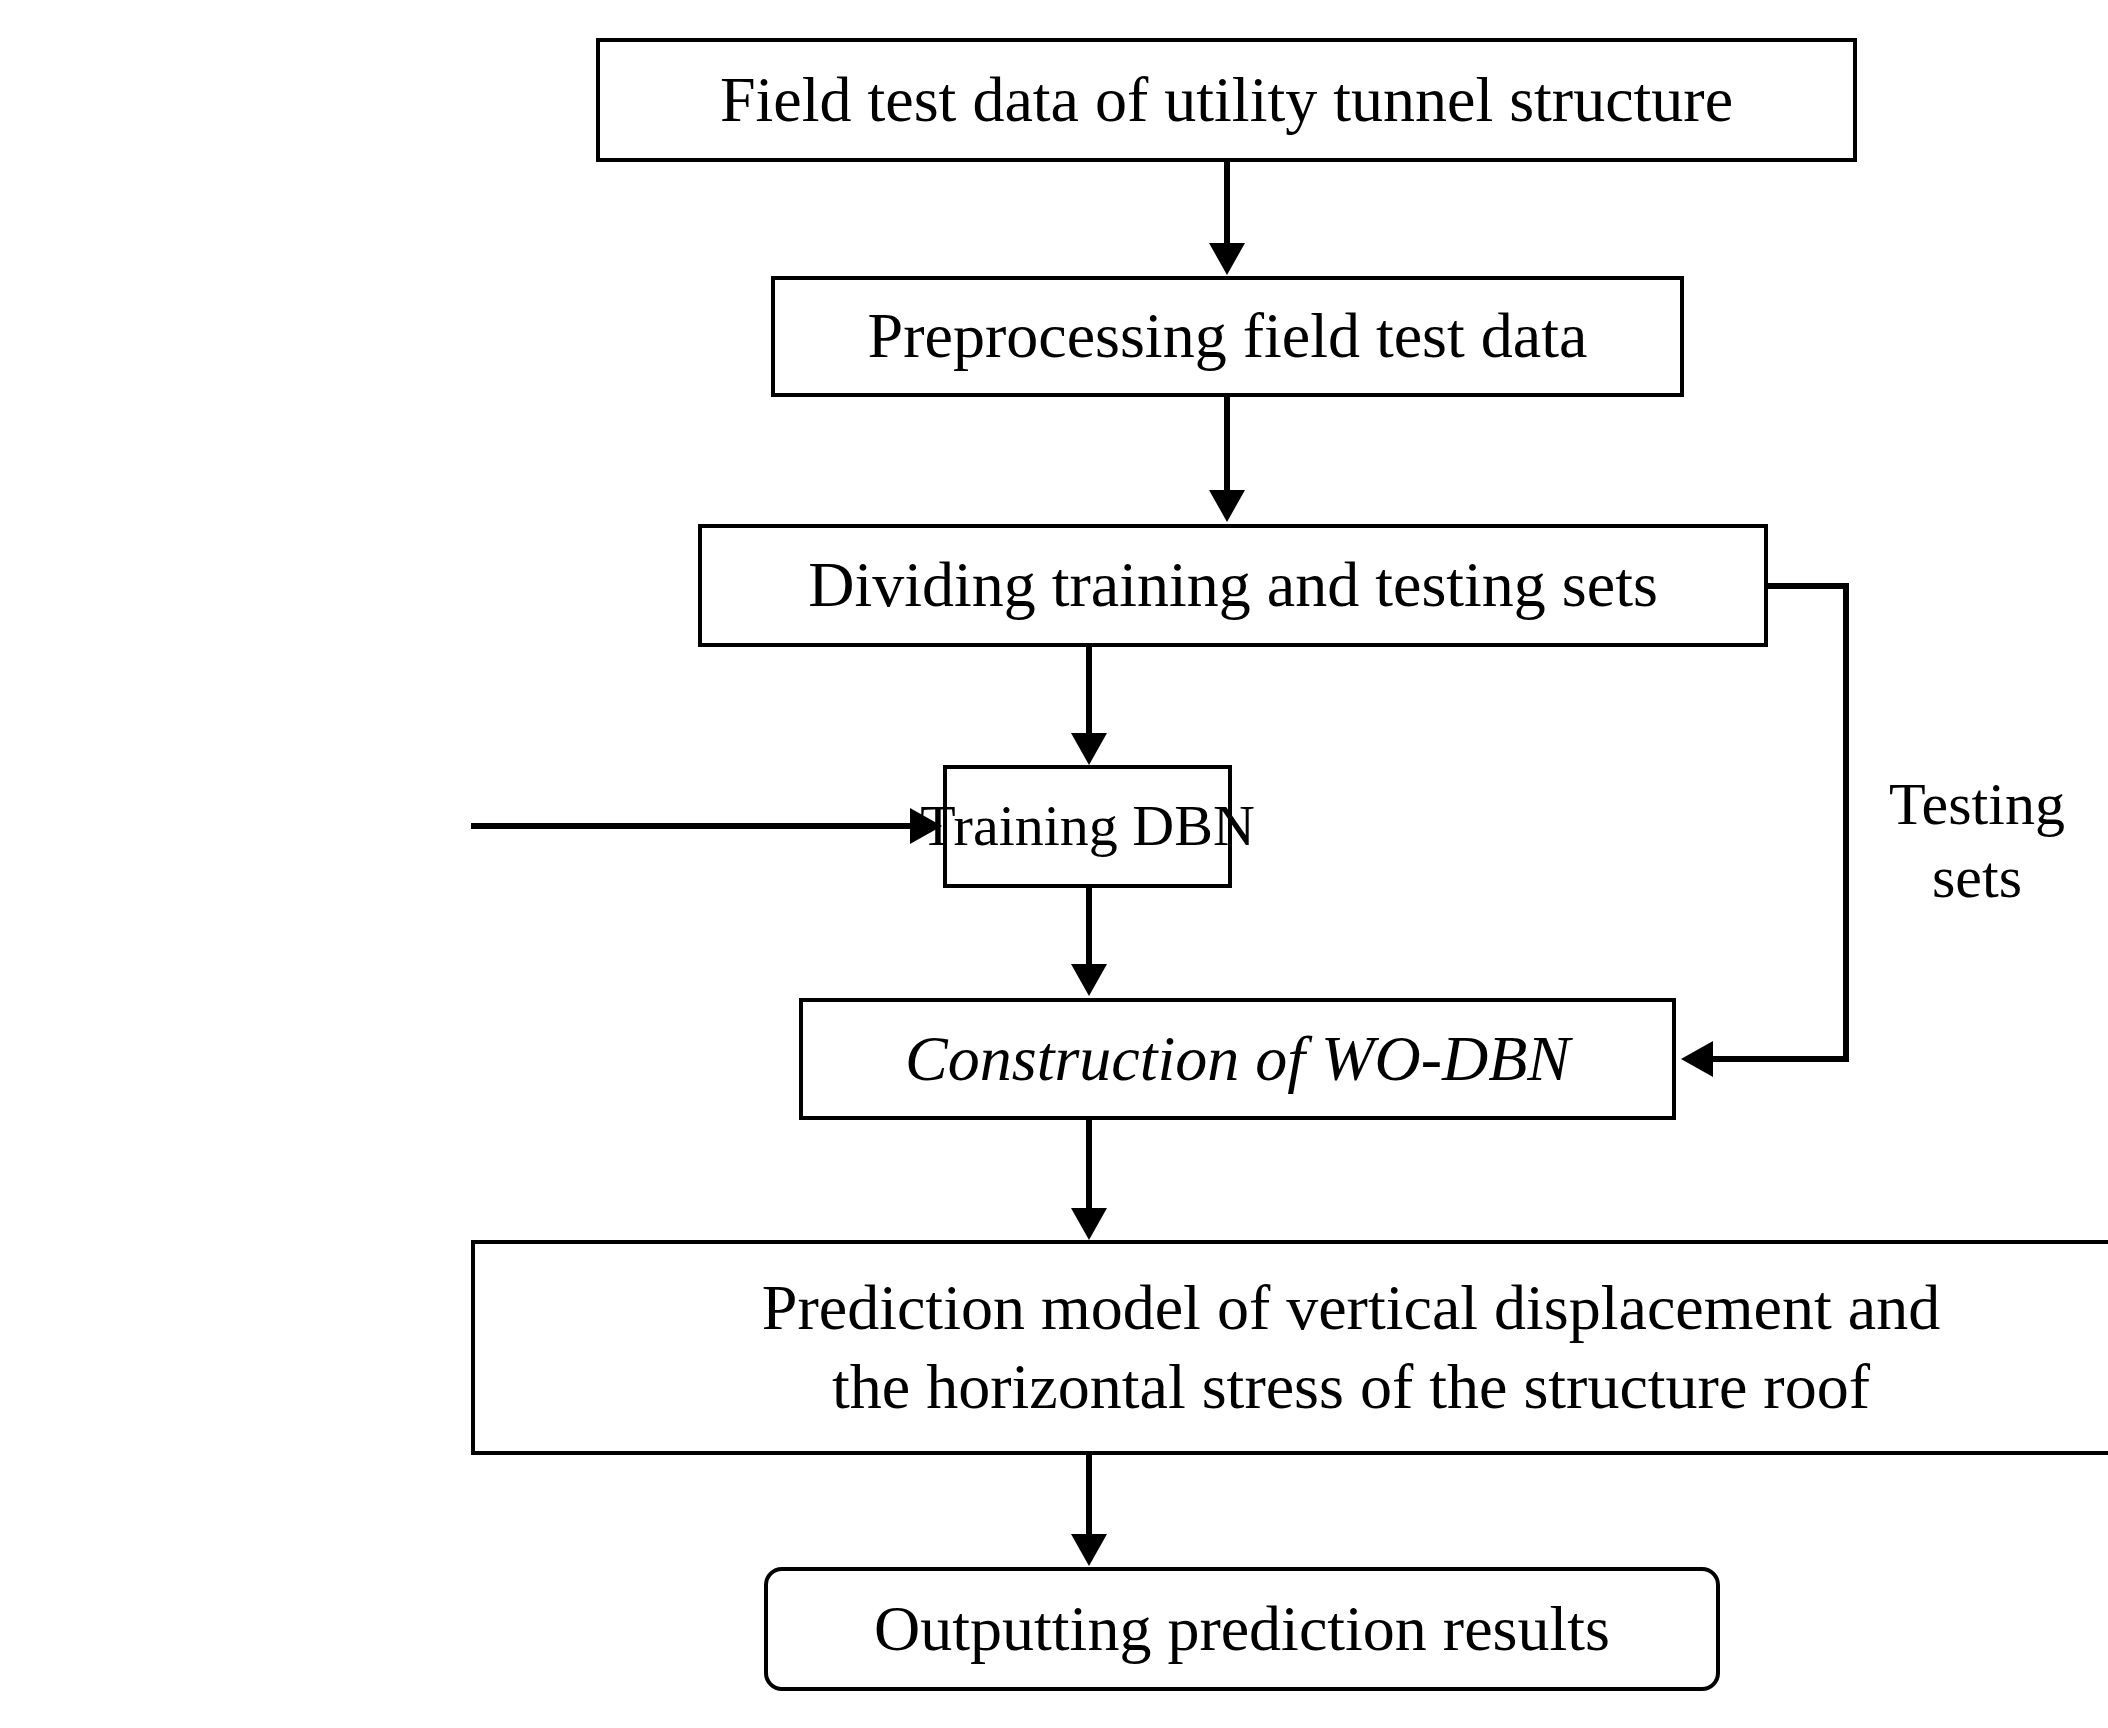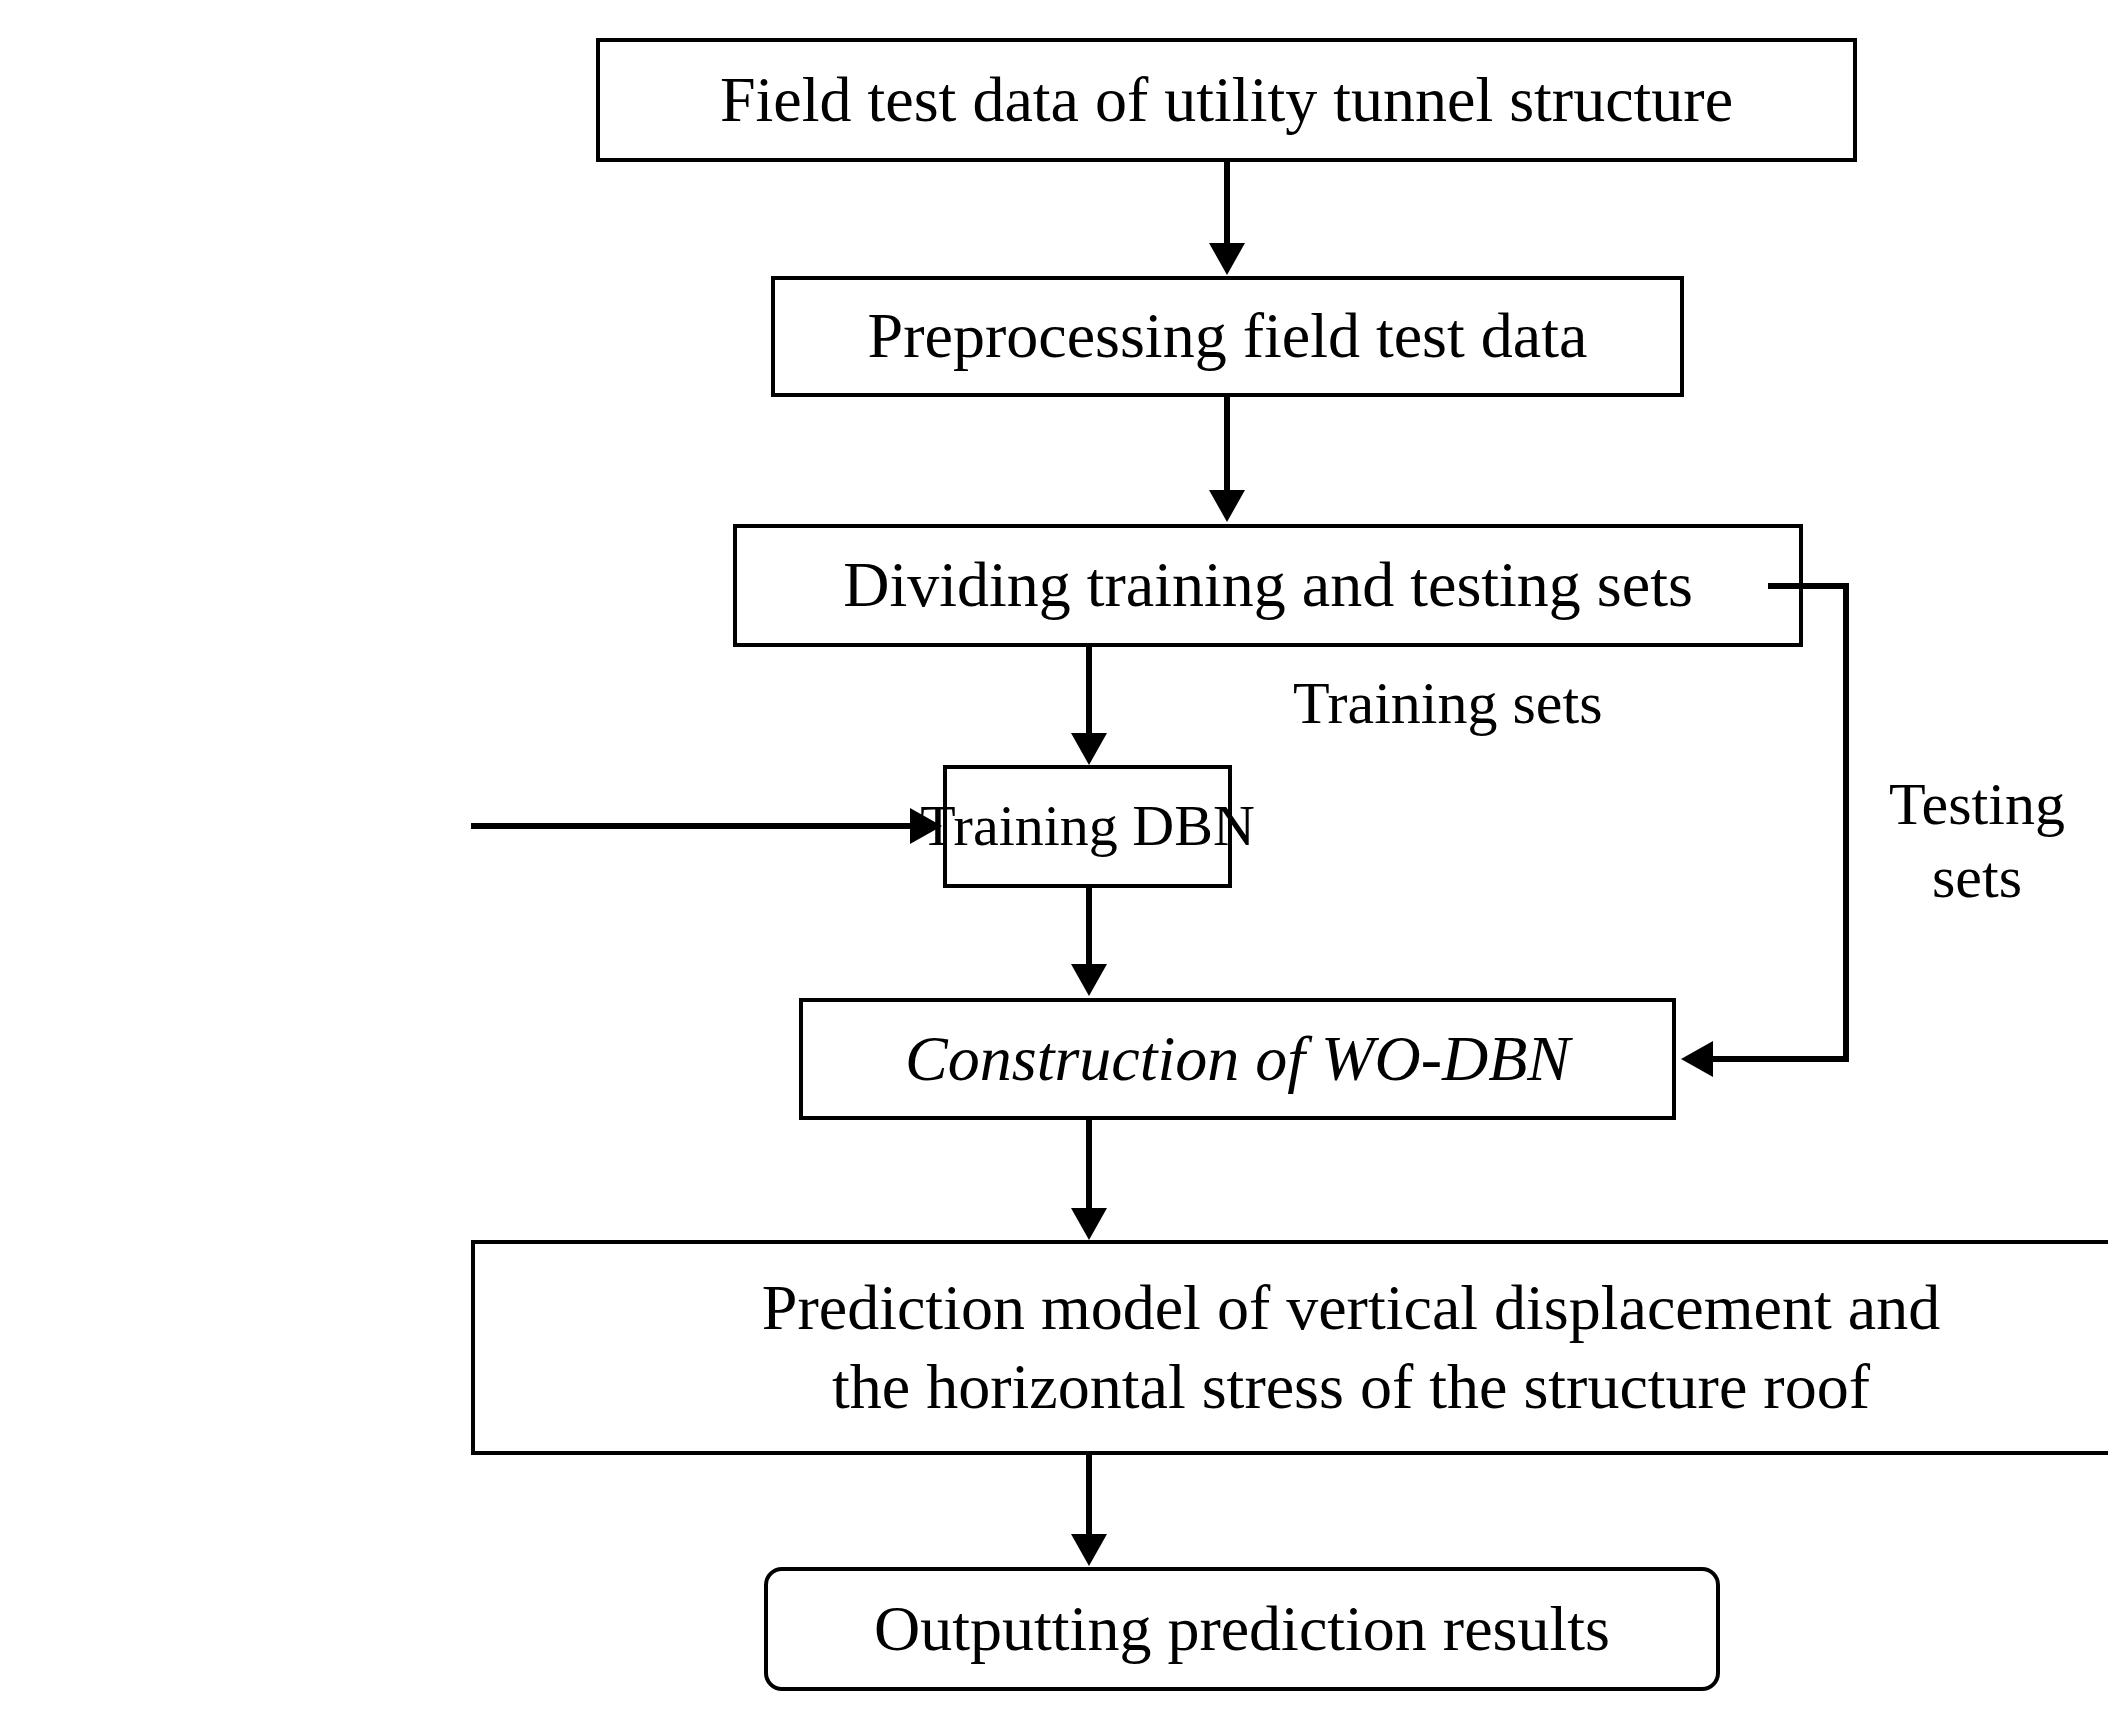--- a/index.html
+++ b/index.html
@@ -35,21 +35,21 @@
   .freetext {
     position: absolute;
     text-align: center;
     line-height: 1.22;
     color: #000000;
     white-space: pre-line;
   }
   
   #n-field      { left: 596px;  top: 38px;   width: 1261px; height: 124px; font-size: 64px; }
   #n-preprocess { left: 771px;  top: 276px;  width: 913px;  height: 121px; font-size: 64px; }
-  #n-dividing   { left: 698px;  top: 524px;  width: 1070px; height: 123px; font-size: 64px; margin-left: 35px; }
+  #n-dividing   { left: 698px;  top: 524px;  width: 1070px; height: 123px; font-size: 64px; }
   #n-optimizing { left: 35px;   top: 672px;  width: 437px;  height: 305px; font-size: 62px; }
   #n-trainingdbn{ left: 943px; top: 765px;  width: 289px;  height: 123px; font-size: 58px; white-space: nowrap; }
   #n-wodbn      { left: 799px;  top: 998px; width: 877px;  height: 122px; font-size: 64px; font-style: italic; }
   #n-prediction { left: 471px;  top: 1240px; width: 1760px; height: 215px; font-size: 64px; }
   #n-outputting { left: 764px;  top: 1567px; width: 956px; height: 124px; font-size: 64px; border-radius: 18px; }
 
   
   #lbl-training-sets { left: 1293px; top: 667px; width: 394px; font-size: 60px; text-align: left; }
   #lbl-testing-sets  { left: 1860px; top: 768px; width: 234px; font-size: 60px; text-align: center; }
 
@@ -103,21 +103,20 @@
 
   <div class="node" id="n-trainingdbn">Training DBN</div>
 
   <div class="node" id="n-wodbn">Construction of WO-DBN</div>
 
   <div class="node" id="n-prediction">Prediction model of vertical displacement and
 the horizontal stress of the structure roof</div>
 
   <div class="node" id="n-outputting">Outputting prediction results</div>
 
-  <div class="freetext" id="lbl-training-sets">Training sets</div>
 
   <div class="freetext" id="lbl-testing-sets">Testing
 sets</div>
 
   <div class="edge-v" style="left:1224px; top:162px;  height:82px;"></div>
   <div class="arrow-down" style="left:1209px; top:243px;"></div>
 
   <div class="edge-v" style="left:1224px; top:396px;  height:96px;"></div>
   <div class="arrow-down" style="left:1209px; top:490px;"></div>
 

